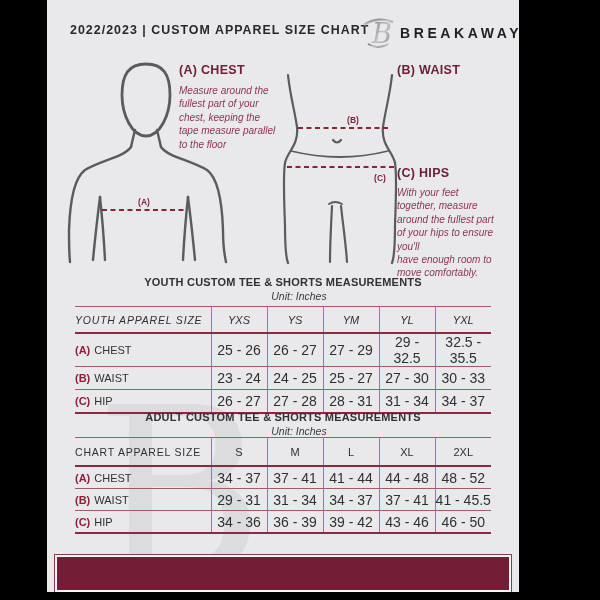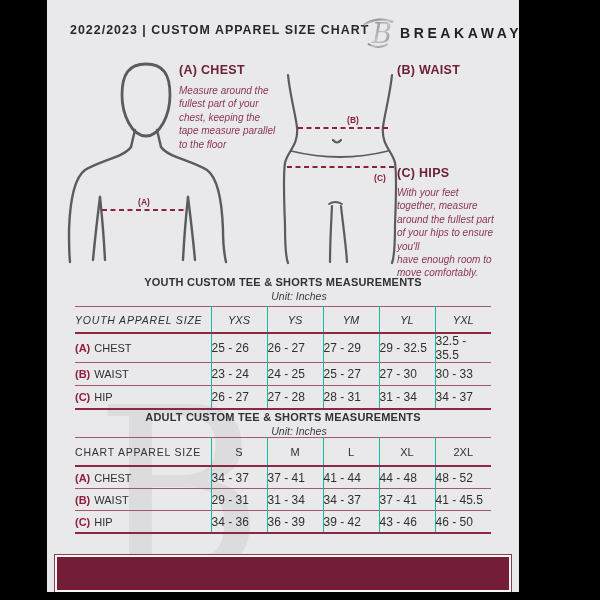--- a/index.html
+++ b/index.html
@@ -35,21 +35,21 @@
   table.size col.lbl{width:136px;}
   table.size col.val{width:56px;}
   table.size th,table.size td{padding:0;font-weight:normal;color:#2e3033;}
   table.size th{border-bottom:2px solid #8e2743;}
   table.size td{border-top:1px solid #a05a6c;}
   table.size th+th,table.size td+td{border-left:1px solid #14b8a6;}
   th.lblhead{text-align:left;padding-left:14px;font-size:10.5px;letter-spacing:.8px;}
   th.sizehead{text-align:center;font-weight:bold;font-size:11px;}
   td.rowlbl{text-align:left;padding-left:14px;font-size:11px;}
   td.rowlbl .key{font-weight:bold;color:#8e1f3a;margin-right:4px;}
-  td.cell{font-size:12px;}
+  td.cell{text-align:center;font-size:14px;}
   #youth-table th{height:25px;font-style:italic;} #youth-table td{height:22px;}
   #adult-table th{height:27px;} #adult-table td{height:21px;}
 
   
   .footer-bar{position:absolute;left:8px;top:555px;width:452px;height:33px;background:#731d36;
     border:2px solid #f7f7f8;box-shadow:0 0 0 1px #8a3a50;z-index:3;}
 </style>
 </head>
 <body>
 

